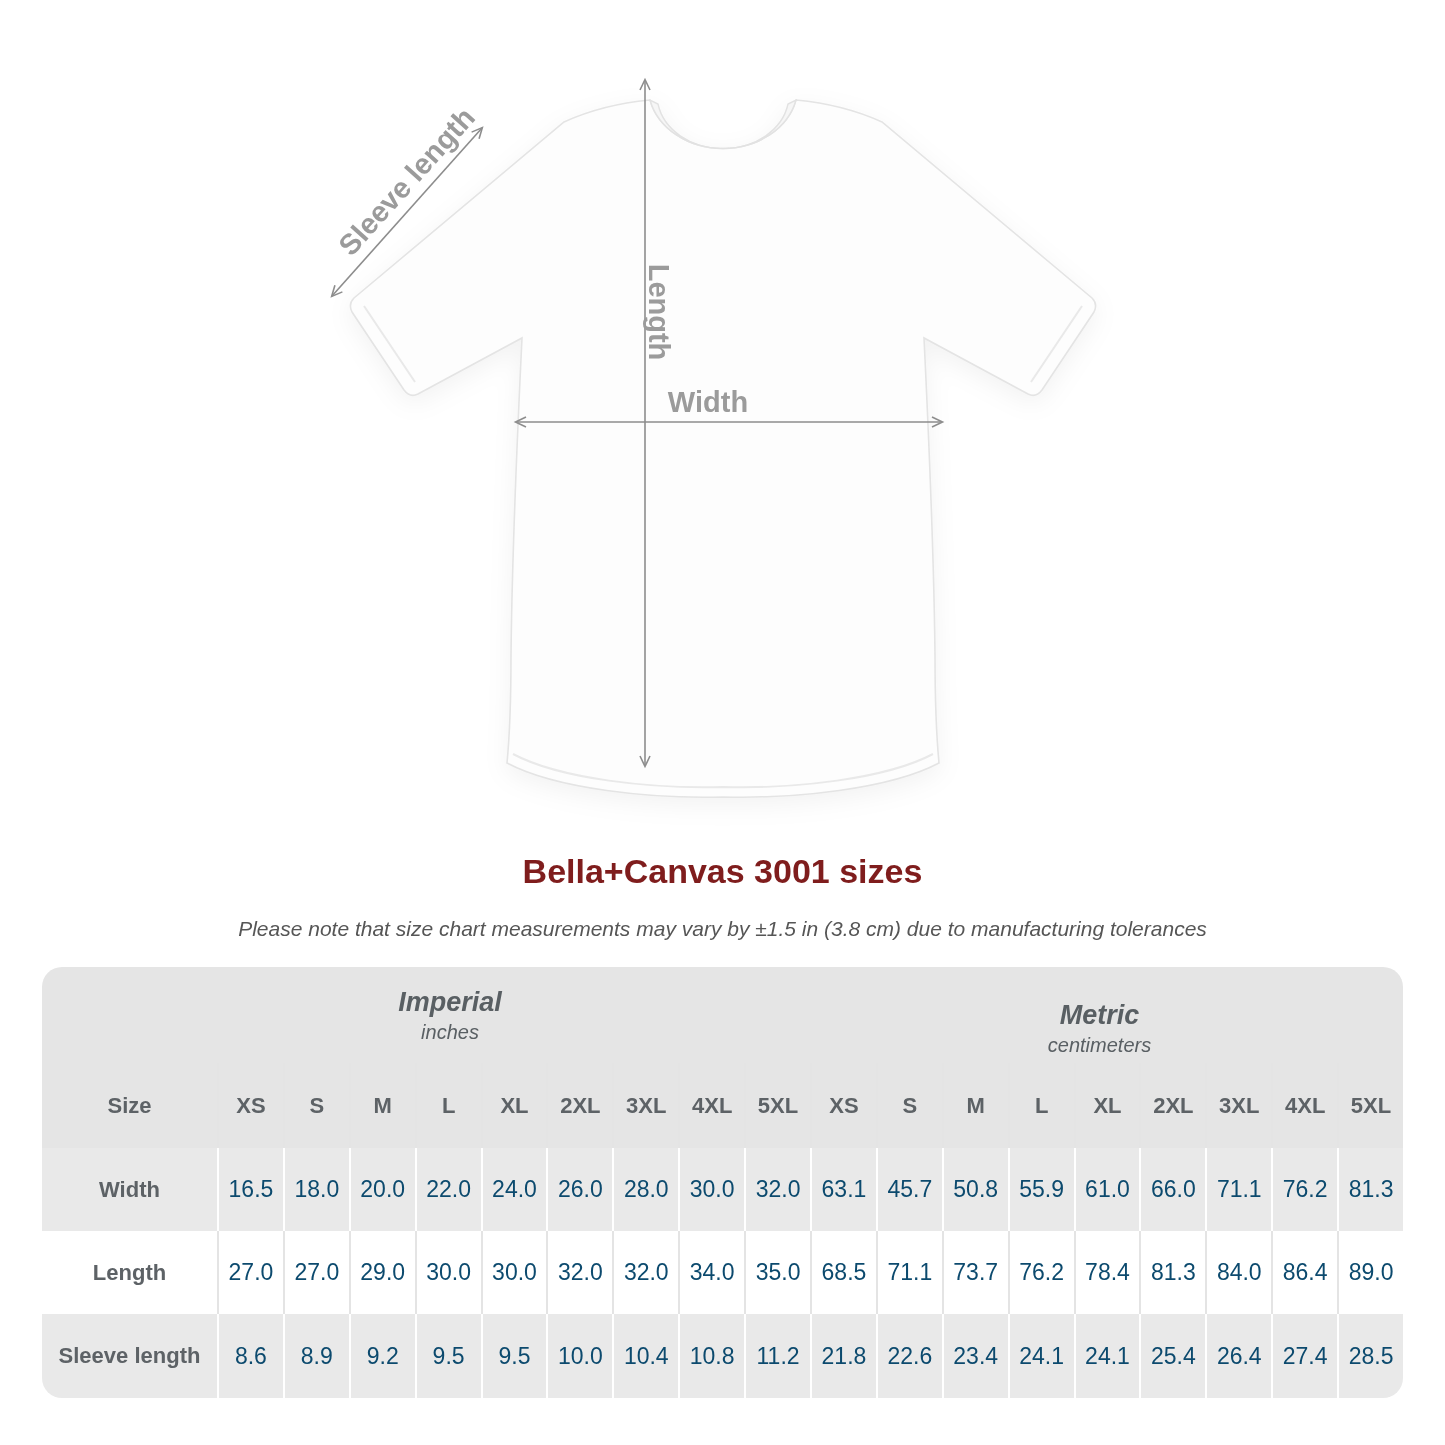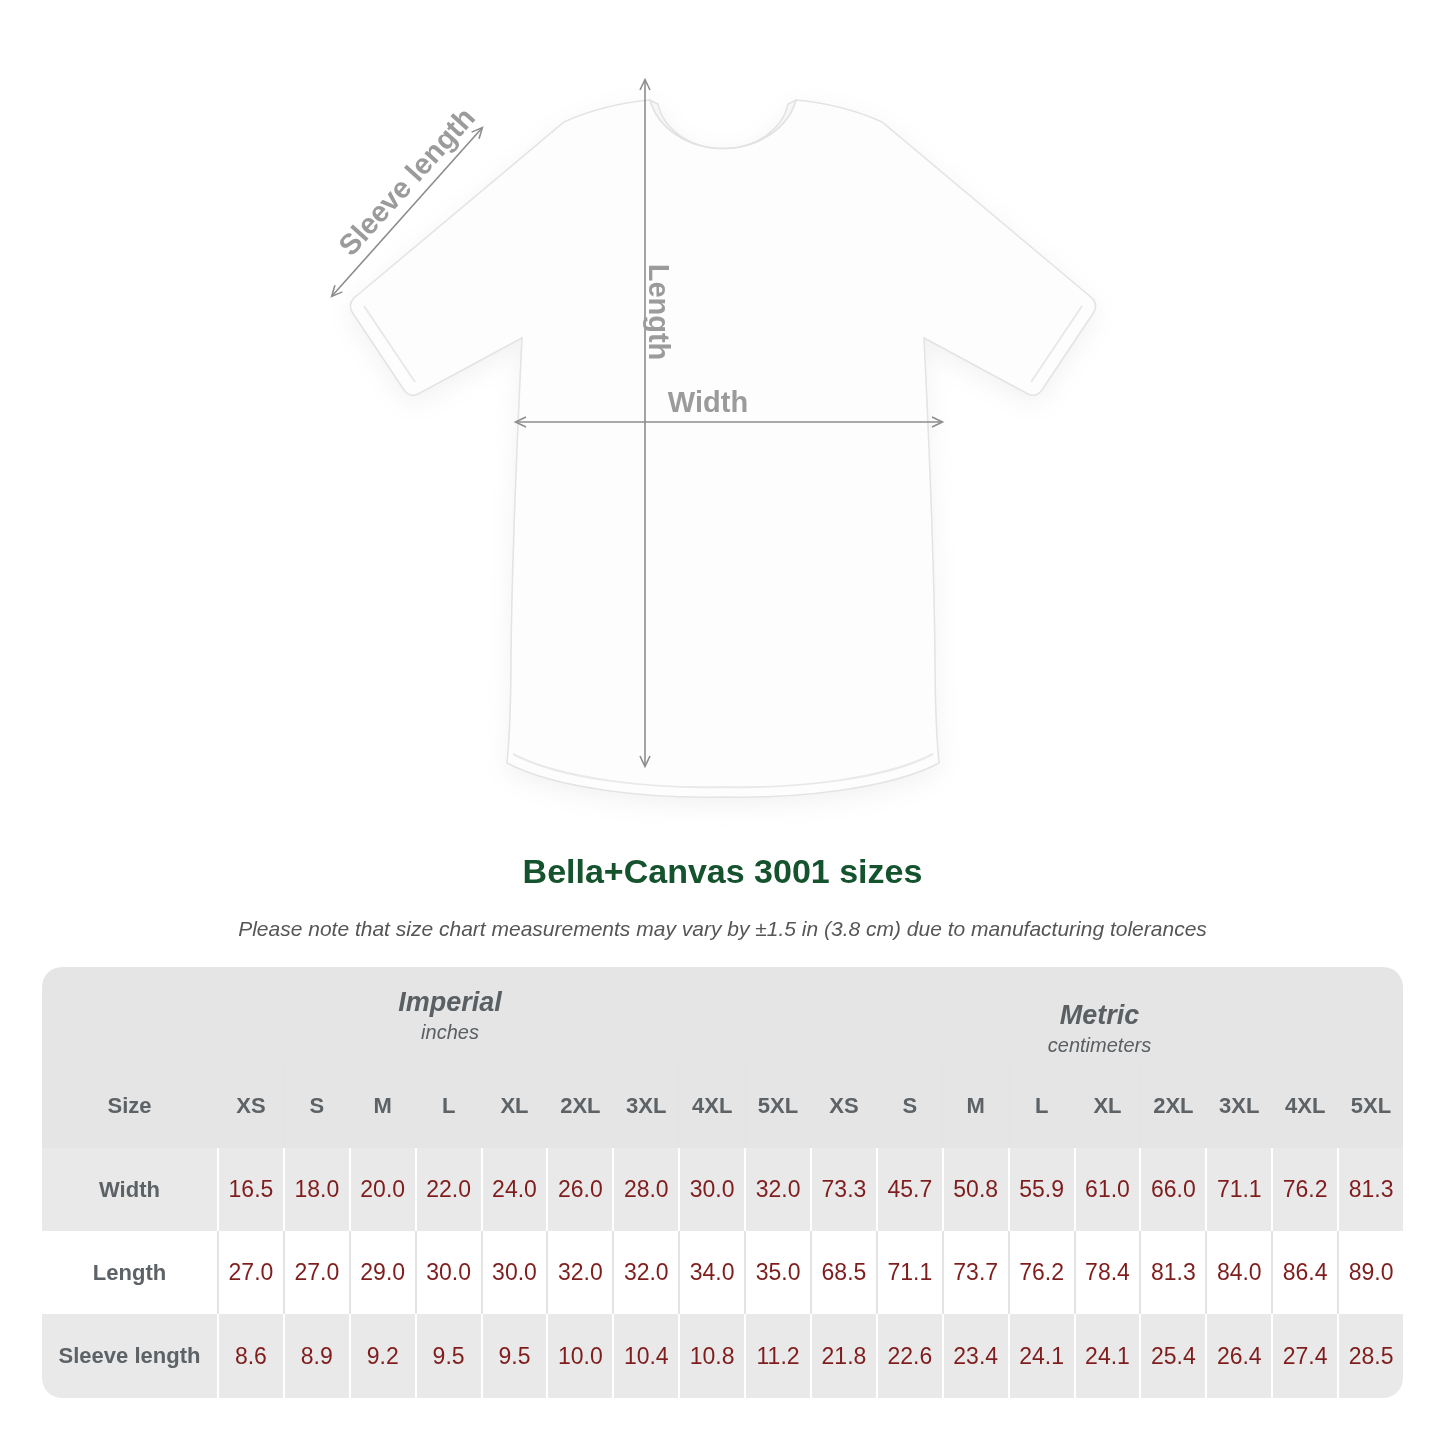--- a/index.html
+++ b/index.html
@@ -13,21 +13,21 @@
   
   .figure{position:absolute;left:0;top:0;width:1445px;height:850px;}
   .shirt-body{fill:#fdfdfd;stroke:#e4e4e4;stroke-width:1.6;}
   .shirt-detail{fill:none;stroke:#e9e9e9;stroke-width:2;}
   .collar-band{fill:#f6f6f6;stroke:#e2e2e2;stroke-width:1.4;}
   .dim-line{stroke:#8d8d8d;stroke-width:1.6;fill:none;}
   .dim-label{fill:#9b9b9b;font-weight:bold;font-size:29px;font-family:"Liberation Sans",sans-serif;}
   
   .page-title{
     position:absolute;top:852px;left:0;width:100%;
-    text-align:center;font-size:34px;font-weight:bold;color:#14532d;
+    text-align:center;font-size:34px;font-weight:bold;color:#7f1d1d;
   }
   .page-note{
     position:absolute;top:917px;left:0;width:100%;
     text-align:center;font-style:italic;font-size:21px;color:#565656;
   }
   
   .size-table{
     position:absolute;left:42px;top:967px;width:1361px;
     border-radius:20px;overflow:hidden;
   }
@@ -38,21 +38,21 @@
   .band-title{font-style:italic;font-weight:bold;font-size:27px;color:#595f63;}
   .band-unit{font-style:italic;font-size:20px;color:#595f63;}
   .trow{display:grid;grid-template-columns:175px repeat(18,1fr);}
   .r-size{height:85px;background:#e5e5e5;}
   .r-white{height:83px;background:#ffffff;}
   .r-gray{height:83px;background:#e9e9e9;}
   .r-last{height:84px;}
   .c{display:flex;align-items:center;justify-content:center;box-sizing:border-box;}
   .rl{font-weight:bold;font-size:22px;color:#5d6266;}
   .sh{font-weight:bold;font-size:22px;color:#5d6266;}
-  .v{font-size:23px;color:#7f1d1d;}
+  .v{font-size:23px;color:#0c4a6e;}
   .r-size .c + .c, .r-white .c + .c{border-left:2px solid #e4e4e4;}
   .r-gray .c + .c{border-left:2px solid #ffffff;}
   .r-size .ms, .r-white .ms{border-left:5px solid #e4e4e4;}
   .r-gray .ms{border-left:5px solid #ffffff;}
 </style>
 </head>
 <body>
 
 <div class="page">
 
@@ -146,21 +146,21 @@
       <div class="c rl">Width</div>
       <div class="c v">16.5</div>
       <div class="c v">18.0</div>
       <div class="c v">20.0</div>
       <div class="c v">22.0</div>
       <div class="c v">24.0</div>
       <div class="c v">26.0</div>
       <div class="c v">28.0</div>
       <div class="c v">30.0</div>
       <div class="c v">32.0</div>
-      <div class="c v ms">73.3</div>
+      <div class="c v ms">63.1</div>
       <div class="c v">45.7</div>
       <div class="c v">50.8</div>
       <div class="c v">55.9</div>
       <div class="c v">61.0</div>
       <div class="c v">66.0</div>
       <div class="c v">71.1</div>
       <div class="c v">76.2</div>
       <div class="c v">81.3</div>
     </div>
 

